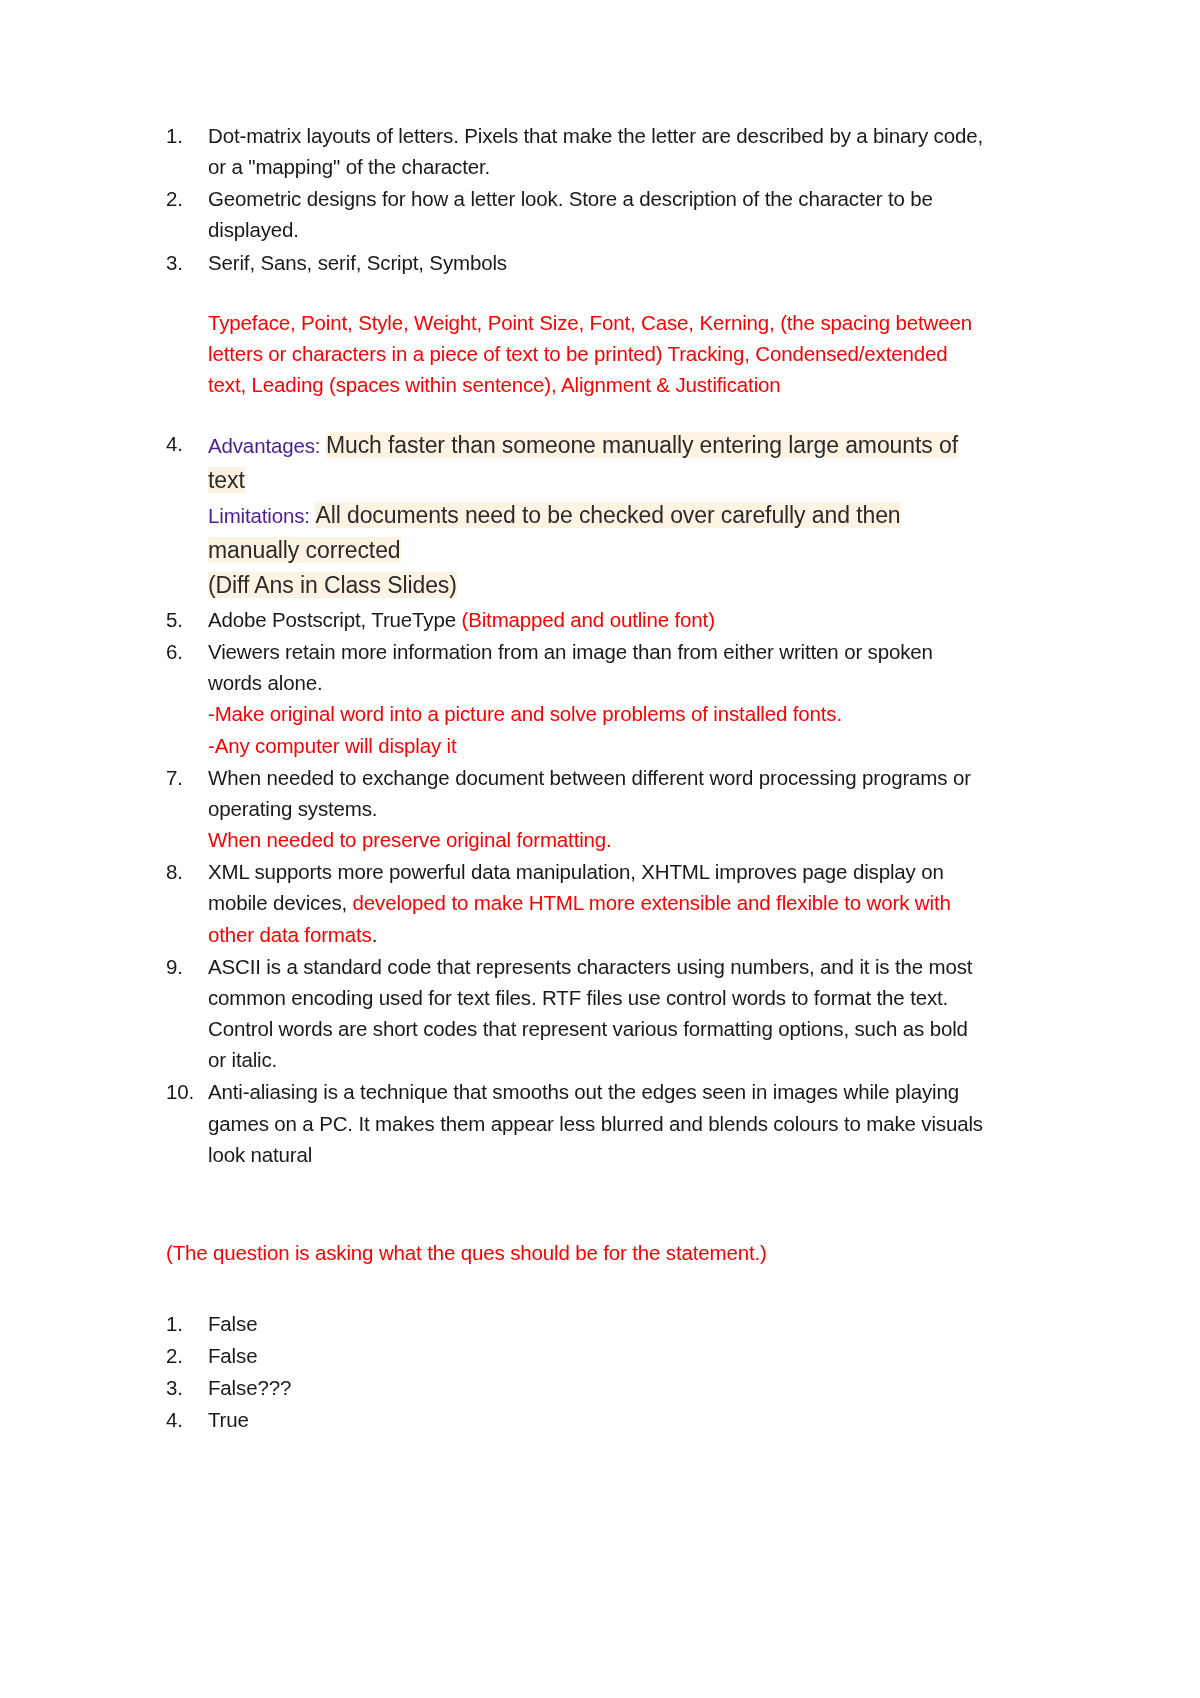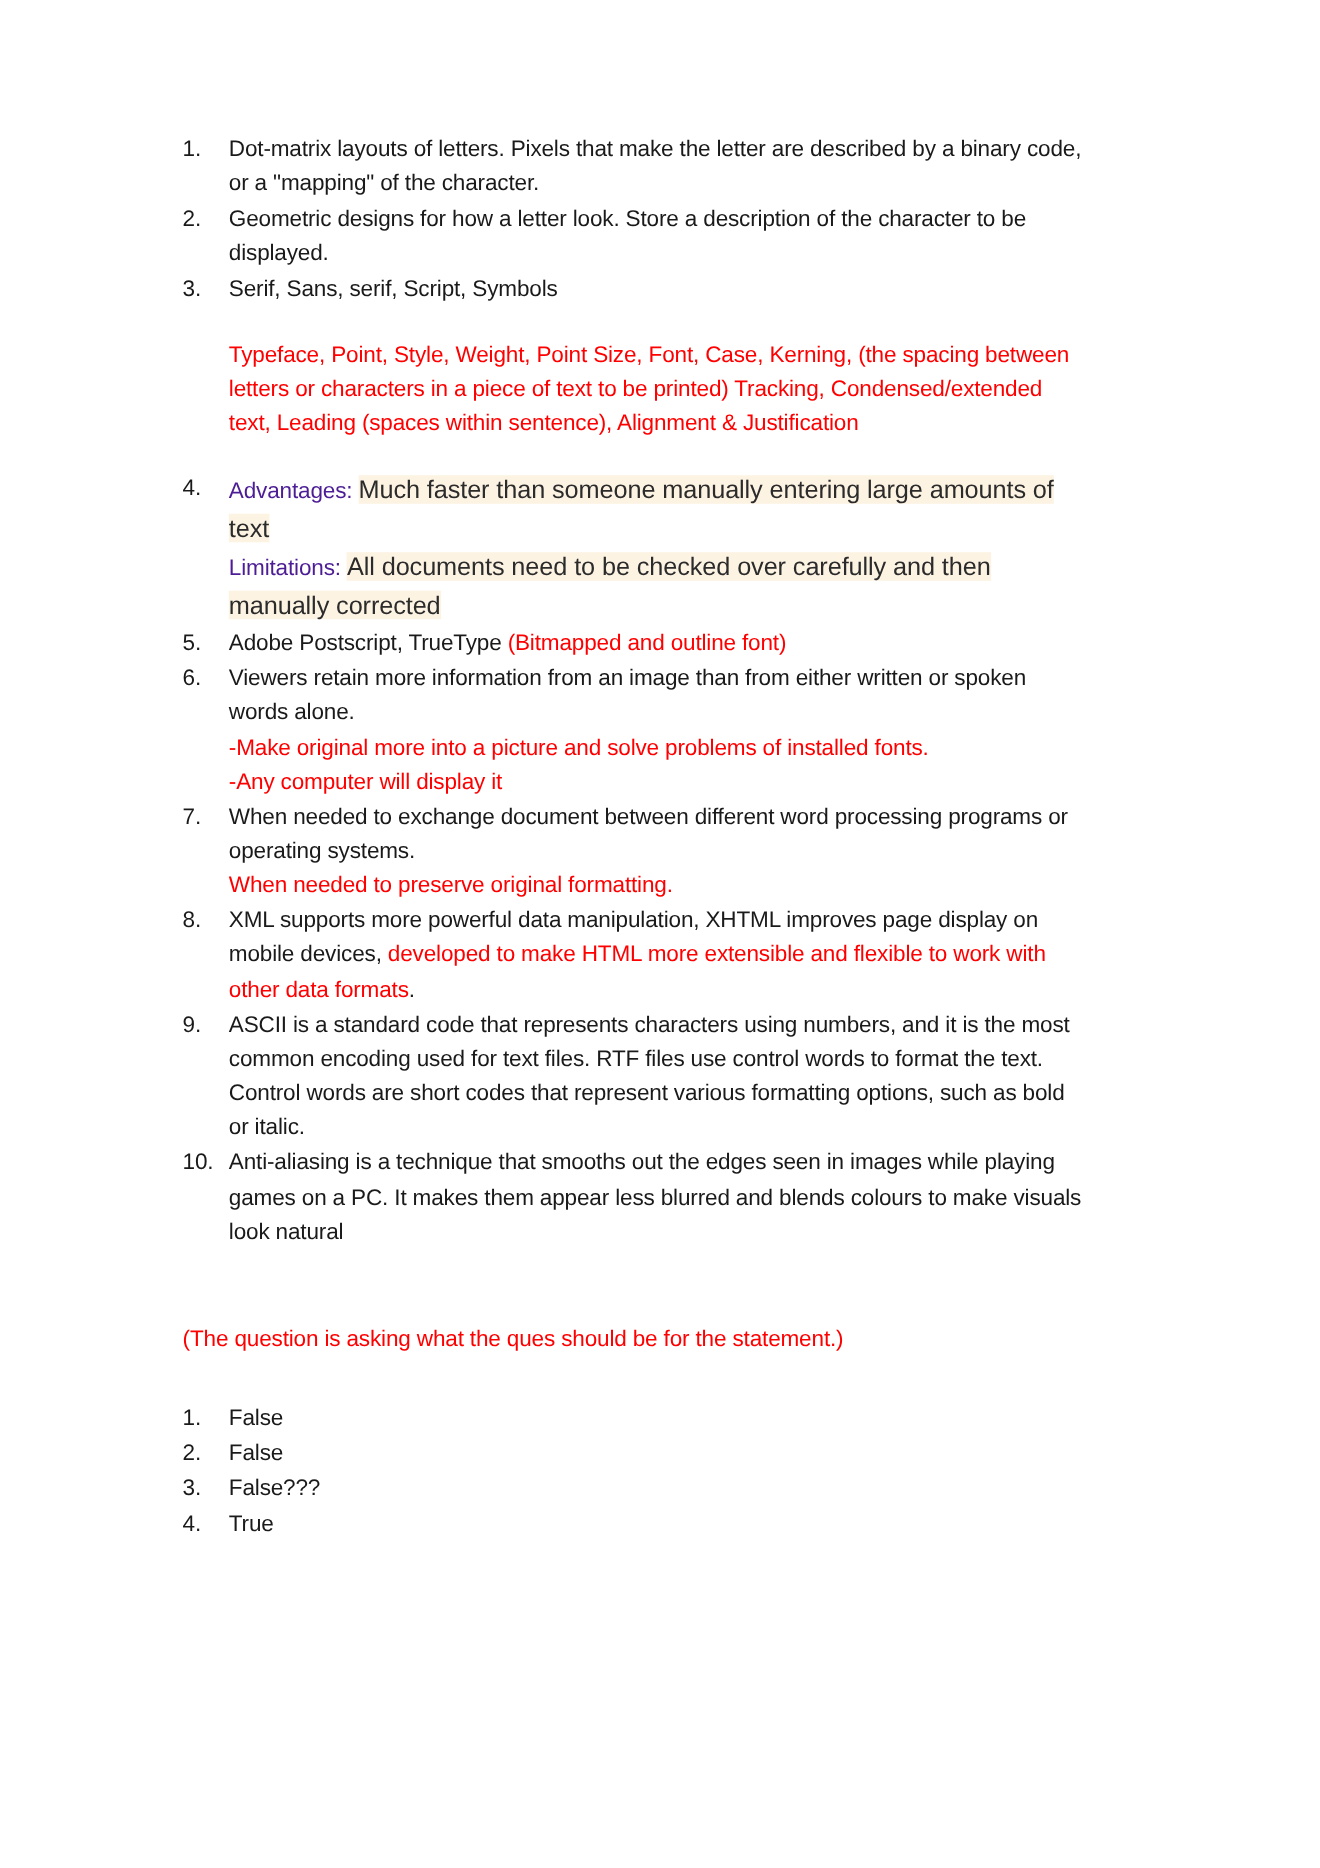--- a/index.html
+++ b/index.html
@@ -124,29 +124,32 @@
 
     <ol class="numlist" style="counter-reset: li 3;">
 
       <li>
         <div>
           <span class="lbl">Advantages:</span><span> </span><span class="hl">Much faster than someone manually entering large amounts of text</span>
         </div>
         <div>
           <span class="lbl">Limitations:</span><span> </span><span class="hl">All documents need to be checked over carefully and then manually corrected</span>
         </div>
+        <div>
+          <span class="hl">(Diff Ans in Class Slides)</span>
+        </div>
       </li>
 
       <li>
         <span class="blk">Adobe Postscript, TrueType </span><span class="red">(Bitmapped and outline font)</span>
       </li>
 
       <li>
         <div>Viewers retain more information from an image than from either written or spoken words alone.</div>
-        <div class="red">-Make original more into a picture and solve problems of installed fonts.</div>
+        <div class="red">-Make original word into a picture and solve problems of installed fonts.</div>
         <div class="red">-Any computer will display it</div>
       </li>
 
       <li>
         <div>When needed to exchange document between different word processing programs or operating systems.</div>
         <div class="red">When needed to preserve original formatting.</div>
       </li>
 
       <li>
         <span class="blk">XML supports more powerful data manipulation, XHTML improves page display on mobile devices, </span><span class="red">developed to make HTML more extensible and flexible to work with other data formats</span><span class="blk">.</span>

